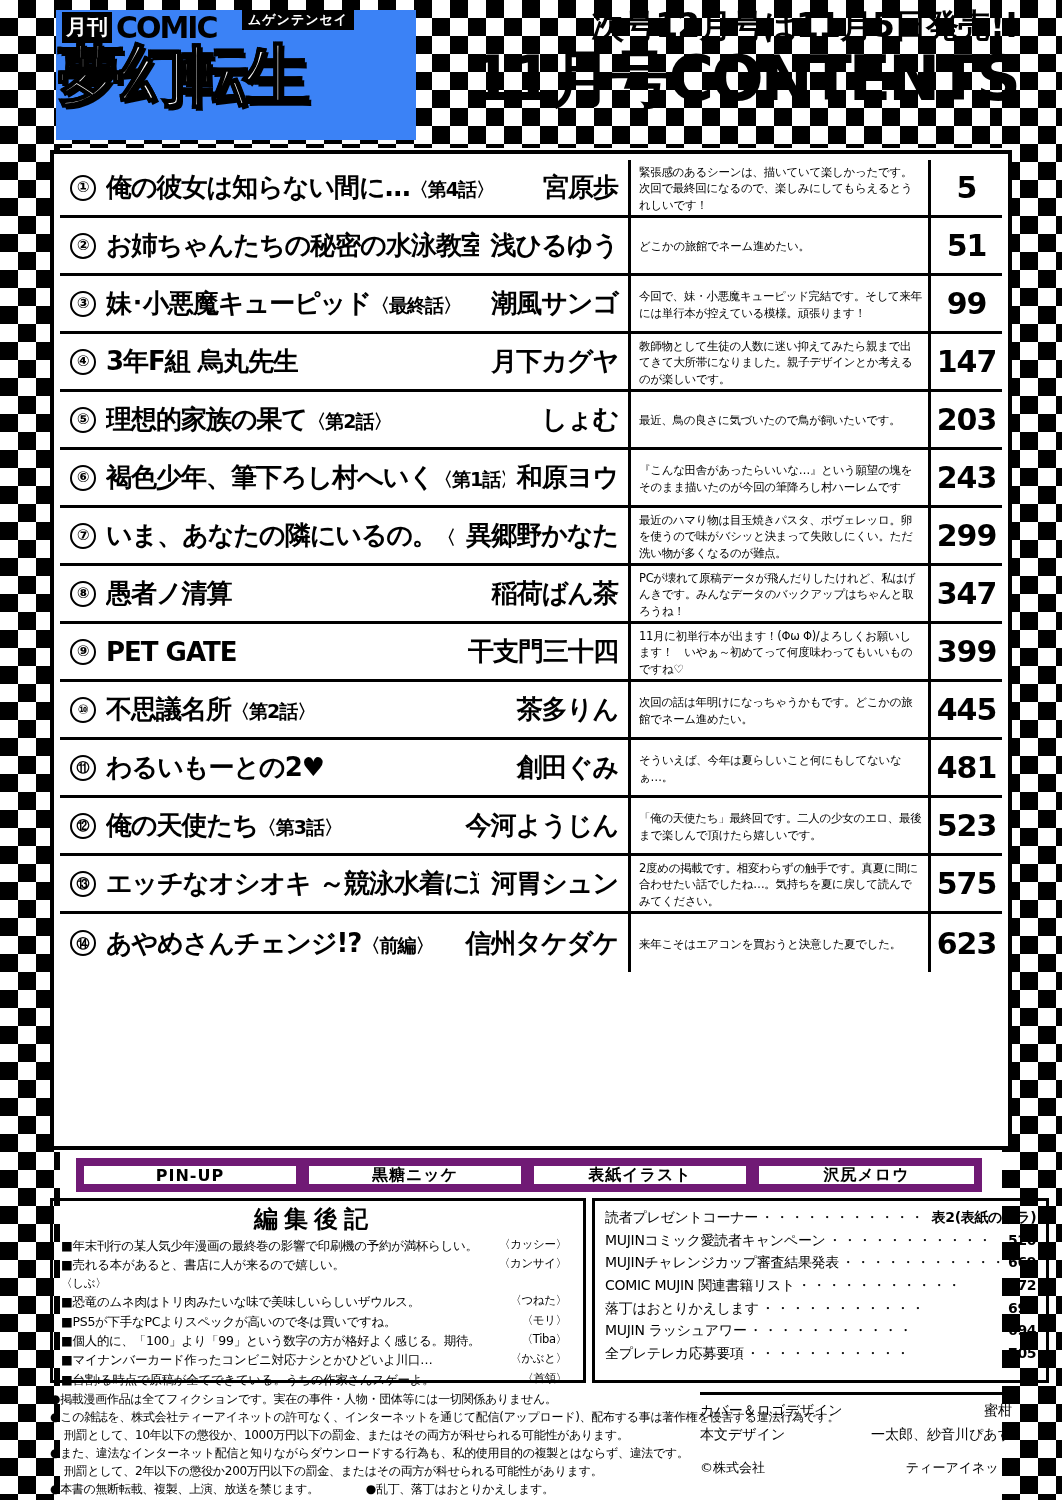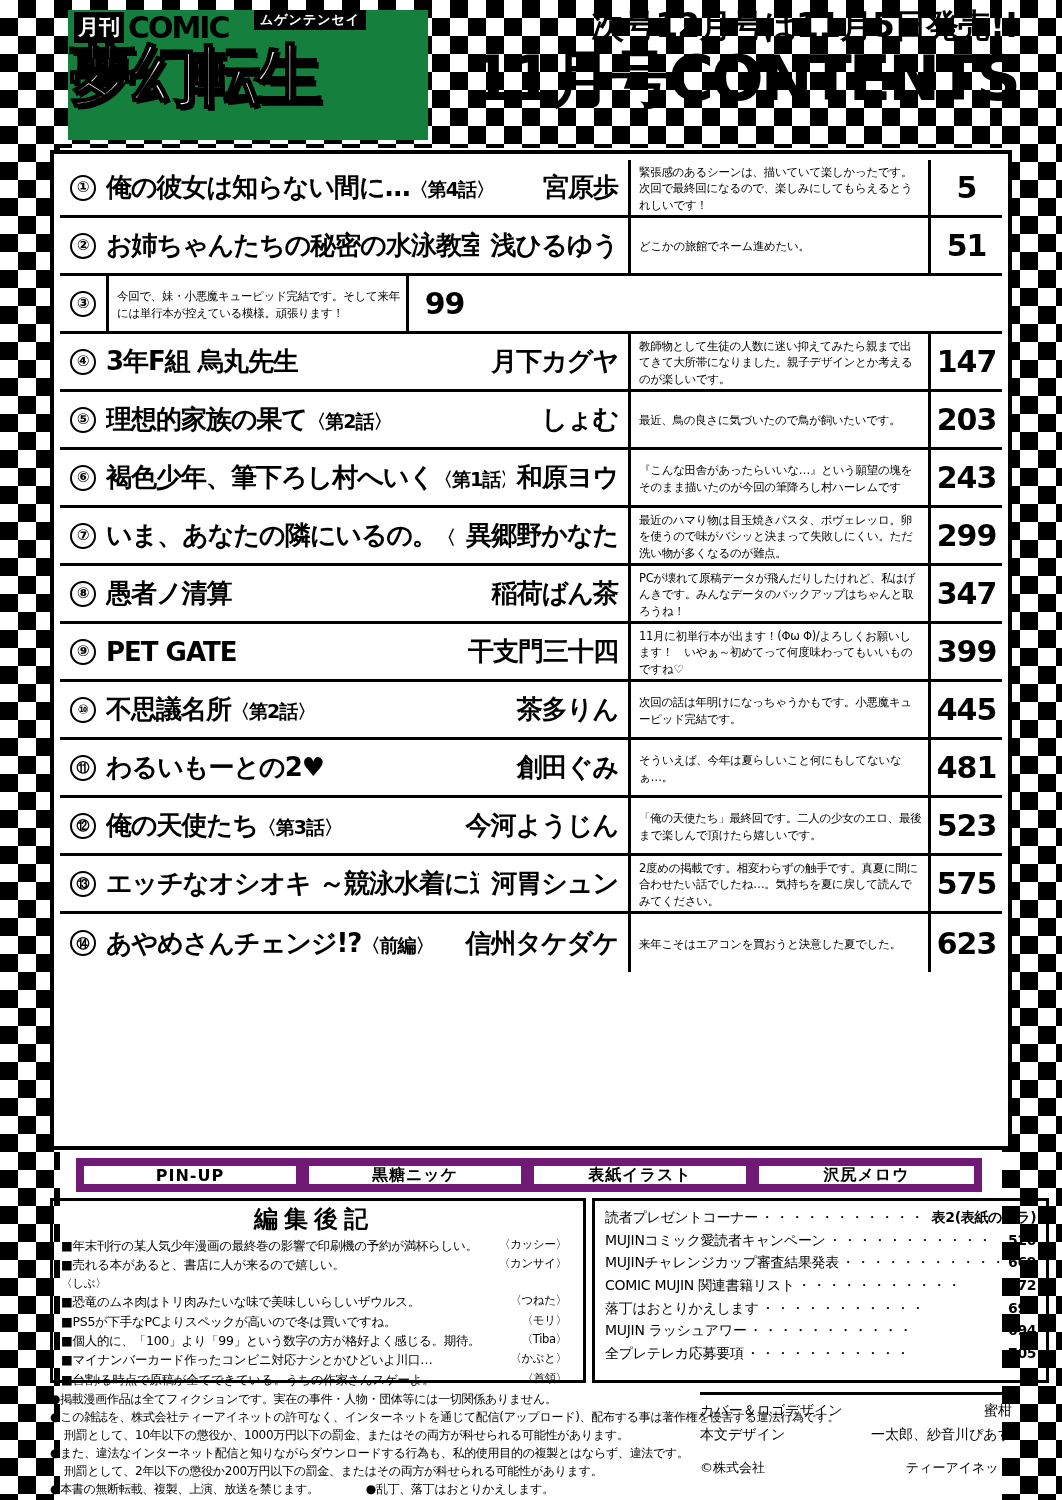--- a/index.html
+++ b/index.html
@@ -28,22 +28,22 @@
 
   .page {
     position:absolute; inset:0;
   }
 
   
   .header {
     position:absolute; left:50px; top:8px; width:968px; height:140px;
   }
   .logo-box {
-    position:absolute; left:18px; top:2px; width:360px; height:130px;
-    background:#15803d;
+    position:absolute; left:6px; top:2px; width:360px; height:130px;
+    background:#3b82f6;
   }
   .logo-top {
     font-family:"DejaVu Sans","Liberation Sans",sans-serif;
     font-weight:bold; font-size:26px; letter-spacing:-1px;
     display:flex; align-items:center; gap:4px;
     padding-left:6px;
   }
   .logo-top .getsu {
     background:#000; color:#fff; font-size:21px; padding:1px 4px 2px 4px;
     letter-spacing:0px;
@@ -246,20 +246,24 @@
         <div class="t-author">浅ひるゆう</div>
       </div>
       <div class="comment">どこかの旅館でネーム進めたい。</div>
       <div class="page-no">51</div>
     </div>
 
     <div class="row">
       <div class="num">
           <span>③</span>
         </div>
+      <div class="title-cell">
+        <div class="t-title"><span>妹･小悪魔キューピッド</span><span class="ep">〈最終話〉</span></div>
+        <div class="t-author">潮風サンゴ</div>
+      </div>
       <div class="comment">今回で、妹・小悪魔キューピッド完結です。そして来年には単行本が控えている模様。頑張ります！</div>
       <div class="page-no">99</div>
     </div>
 
     <div class="row">
       <div class="num">
           <span>④</span>
         </div>
       <div class="title-cell">
         <div class="t-title"><span>3年F組 烏丸先生</span><span class="ep"></span></div>
@@ -330,21 +334,21 @@
     </div>
 
     <div class="row">
       <div class="num two">
           <span>⑩</span>
         </div>
       <div class="title-cell">
         <div class="t-title"><span>不思議名所</span><span class="ep">〈第2話〉</span></div>
         <div class="t-author">茶多りん</div>
       </div>
-      <div class="comment">次回の話は年明けになっちゃうかもです。小悪魔キューピッド完結です。</div>
+      <div class="comment">次回の話は年明けになっちゃうかもです。どこかの旅館でネーム進めたい。</div>
       <div class="page-no">445</div>
     </div>
 
     <div class="row">
       <div class="num two">
           <span>⑪</span>
         </div>
       <div class="title-cell">
         <div class="t-title"><span>わるいもーとの2♥</span><span class="ep"></span></div>
         <div class="t-author">創田ぐみ</div>

